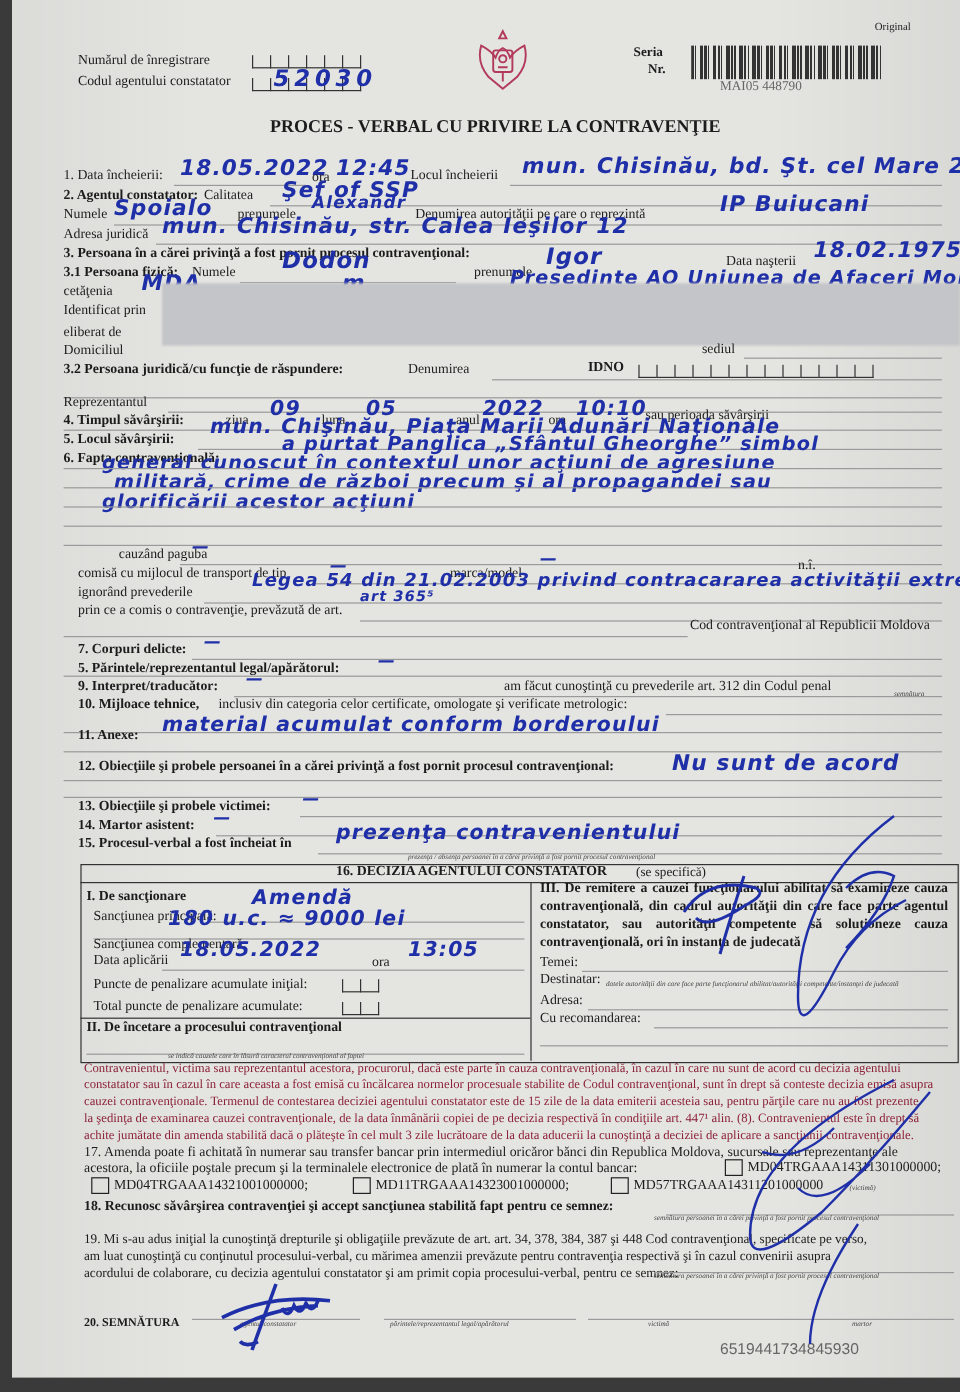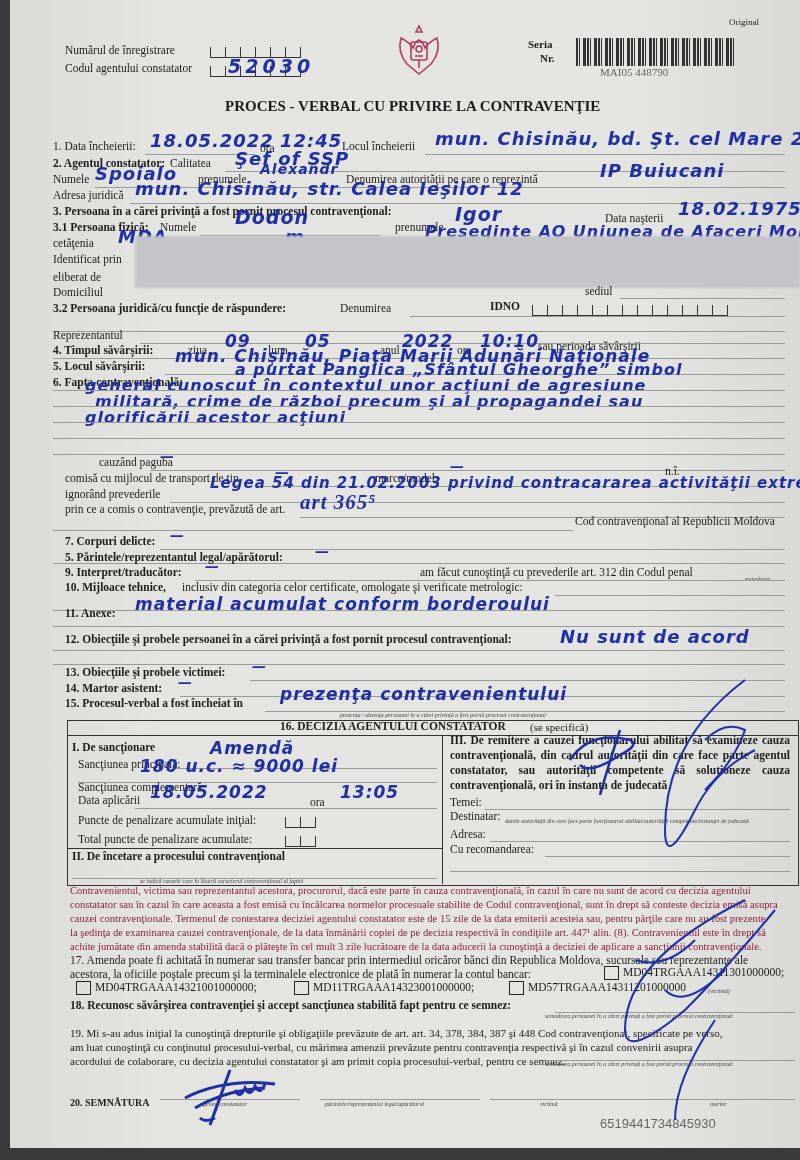--- a/index.html
+++ b/index.html
@@ -167,21 +167,21 @@
   <div class="abs lbl" style="left:55px;top:472px;">comisă cu mijlocul de transport de tip</div>
   <div class="abs hw" style="left:265px;top:464px;font-size:14px;">—</div>
   <div class="abs lbl" style="left:365px;top:472px;">marca/model</div>
   <div class="abs hw" style="left:440px;top:458px;font-size:14px;">—</div>
   <div class="abs lbl" style="left:655px;top:465px;">n.î.</div>
   <div class="rule" style="left:250px;top:486px;width:525px;"></div>
   <div class="abs lbl" style="left:55px;top:488px;">ignorând prevederile</div>
   <div class="abs hw" style="left:200px;top:474px;font-size:15px;">Legea 54 din 21.02.2003 privind contracararea activităţii extremiste</div>
   <div class="rule" style="left:160px;top:502px;width:615px;"></div>
   <div class="abs lbl" style="left:55px;top:503px;">prin ce a comis o contravenţie, prevăzută de art.</div>
-  <div class="abs hw" style="left:290px;top:490px;font-size:21px;font-family:Liberation Serif, serif;">art 365⁵</div>
+  <div class="abs hw" style="left:290px;top:490px;font-size:12px;">art 365⁵</div>
   <div class="rule" style="left:290px;top:517px;width:485px;"></div>
   <div class="abs lbl" style="left:565px;top:515px;">Cod contravenţional al Republicii Moldova</div>
   <div class="rule" style="left:43px;top:530px;width:520px;"></div>
 
   <div class="abs lbl b" style="left:55px;top:535px;">7. Corpuri delicte:</div>
   <div class="abs hw" style="left:160px;top:527px;font-size:14px;">—</div>
   <div class="rule" style="left:150px;top:549px;width:625px;"></div>
   <div class="rule" style="left:43px;top:563px;width:732px;"></div>
   <div class="abs lbl b" style="left:55px;top:551px;">5. Părintele/reprezentantul legal/apărătorul:</div>
   <div class="abs hw" style="left:305px;top:543px;font-size:14px;">—</div>

